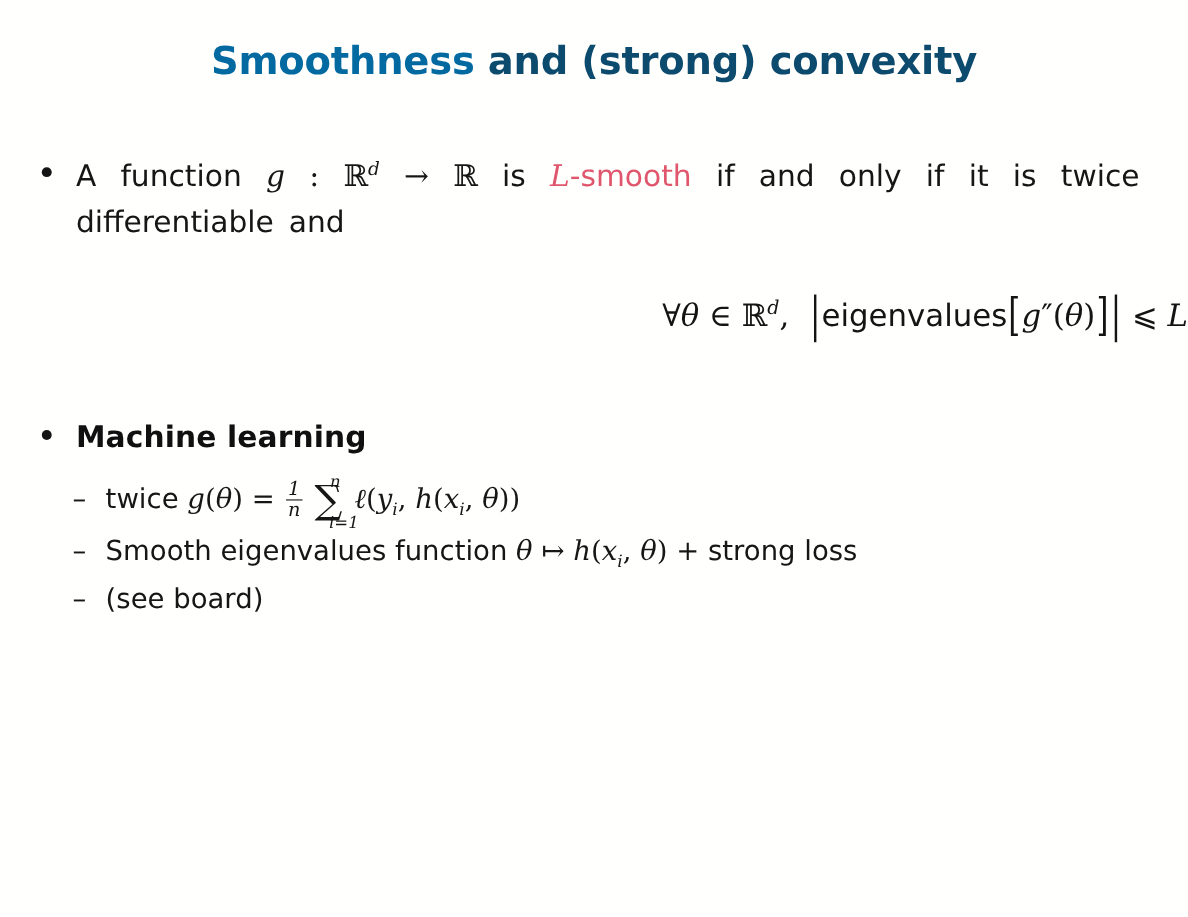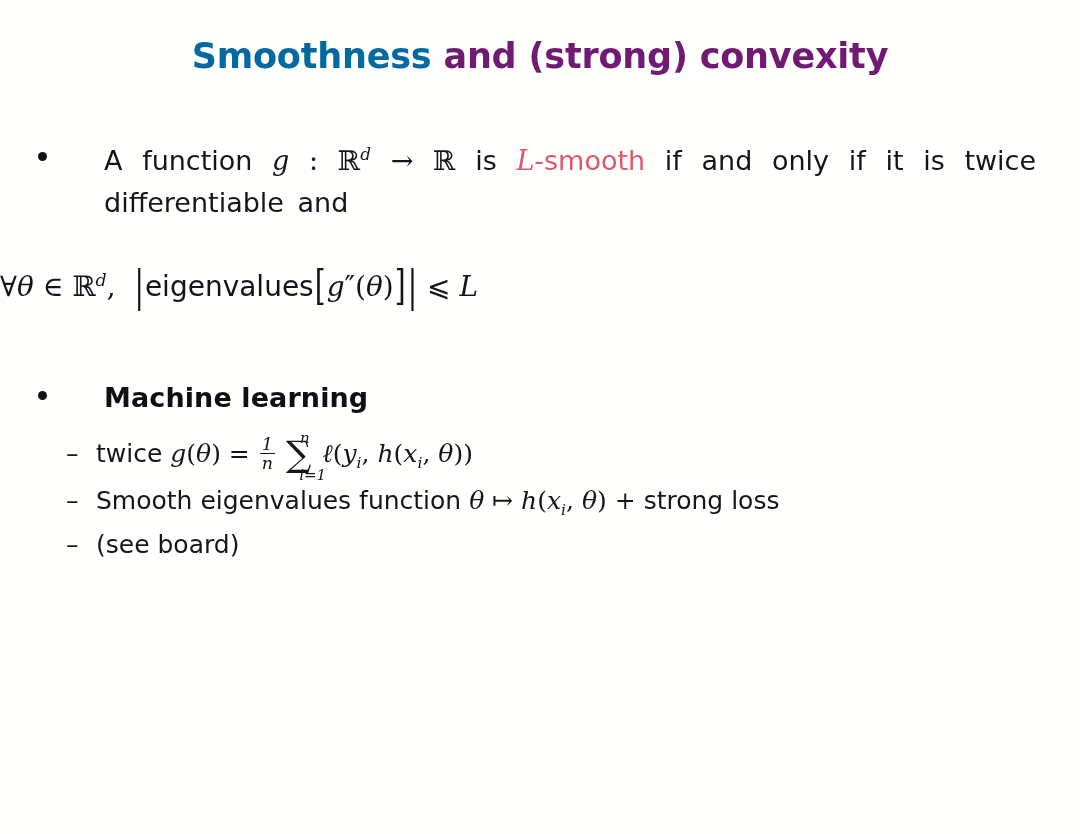--- a/index.html
+++ b/index.html
@@ -30,33 +30,33 @@
     left: 0;
     width: 1080px;
     text-align: center;
     font-family: "DejaVu Sans", sans-serif;
     font-size: 35px;
     font-weight: bold;
     letter-spacing: -0.2px;
     white-space: nowrap;
   }
   .title .t-red  { color: #0369a1; }
-  .title .t-blue { color: #701a75; }
+  .title .t-blue { color: #0c4a6e; }
 
   
   .body {
     position: absolute;
     top: 140px;
     left: 0;
     width: 1080px;
   }
 
   .bullet-row {
     position: relative;
-    padding-left: 104px;
+    padding-left: 69px;
     padding-right: 44px;
   }
   .bullet-dot {
     position: absolute;
     left: 38px;
     top: 0.72em;
     width: 9px;
     height: 9px;
     border-radius: 50%;
     background: #141414;
@@ -116,21 +116,21 @@
     font-family: "DejaVu Serif", serif;
     font-style: italic;
   }
 
   
   .display-eq {
     position: absolute;
     top: 130px;
     left: 0;
     width: 1080px;
-    text-align: left;
+    text-align: right;
     font-size: 28px;
     white-space: nowrap;
   }
   .vbar {
     display: inline-block;
     font-family: "DejaVu Serif", serif;
     font-style: normal;
     transform: scaleY(1.55);
     transform-origin: center;
     margin: 0 1px;

